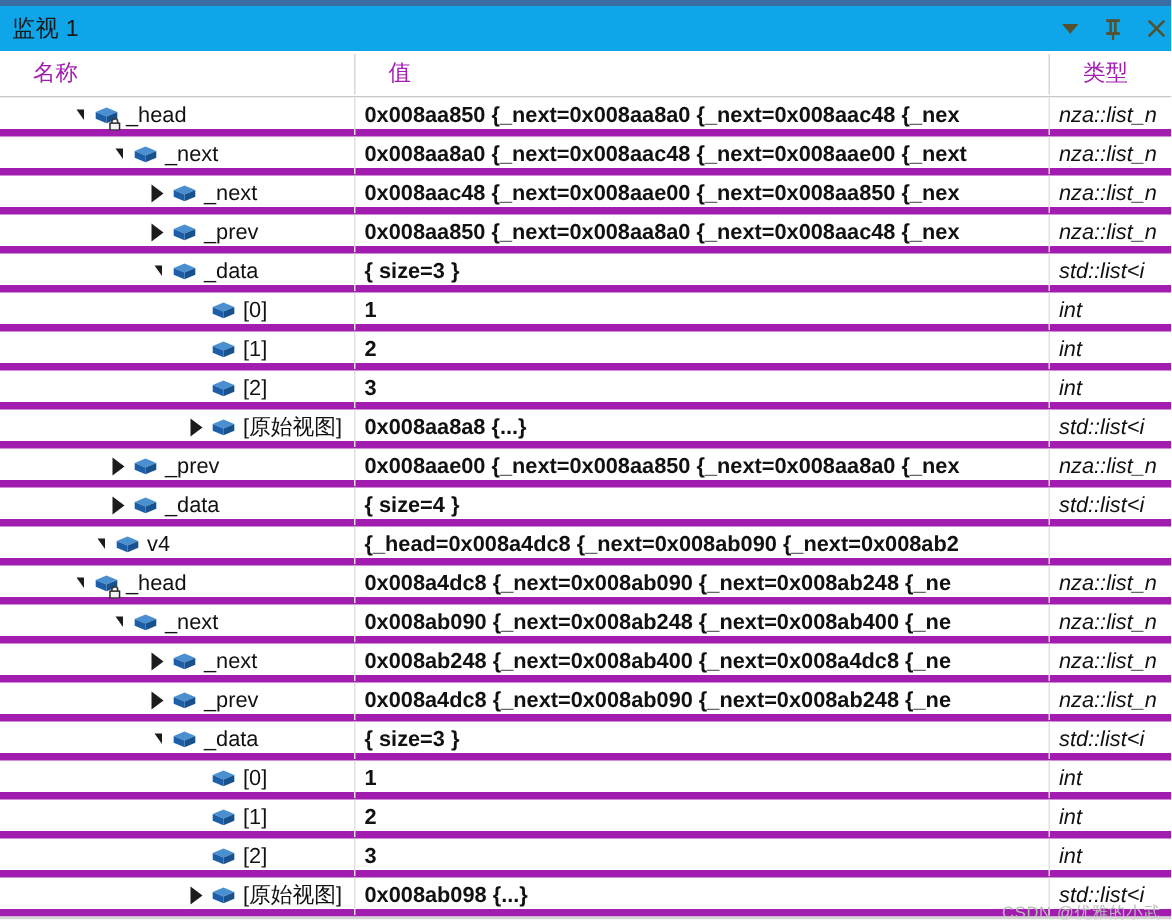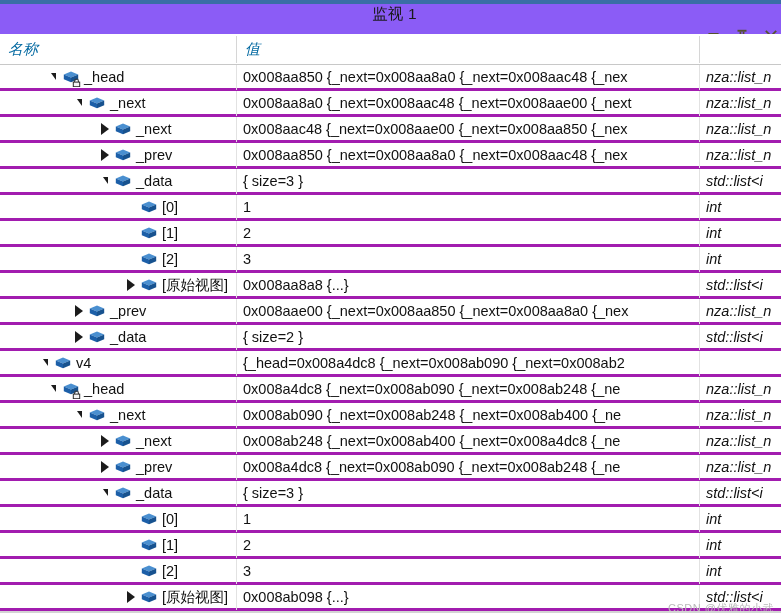--- a/index.html
+++ b/index.html
@@ -25,25 +25,24 @@
     height: 4px;
     background: #3a6ea5;
   }
 
   
   .titlebar {
     position: absolute;
     top: 4px; left: 0;
     width: 781px;
     height: 30px;
-    background: #8b5cf6;
+    background: #0ea5e9;
     display: flex;
     align-items: center;
     box-sizing: border-box;
-    flex-direction: column;
   }
   .titlebar-text {
     padding-left: 8px;
     font-size: 15.5px;
     color: #1a1a1a;
     letter-spacing: 0.2px;
     white-space: nowrap;
   }
   .titlebar-actions {
     margin-left: auto;
@@ -71,26 +70,25 @@
     background: #ffffff;
     border-bottom: 1px solid #c8c8c8;
     box-sizing: border-box;
   }
   .hdr-cell {
     position: absolute;
     top: 0;
     height: 30px;
     line-height: 30px;
     font-size: 15px;
-    color: #0369a1;
-    padding-left: 8px;
+    color: #a21caf;
+    padding-left: 22px;
     box-sizing: border-box;
     white-space: nowrap;
     overflow: hidden;
-    font-style: italic;
   }
   .hdr-sep {
     position: absolute;
     top: 2px;
     width: 1px;
     height: 27px;
     background: #d6d6d6;
   }
   .hdr-name  { left: 0px;   width: 236px; }
   .hdr-value { left: 237px; width: 462px; }
@@ -101,35 +99,35 @@
     position: absolute;
     top: 65px; left: 0;
     width: 781px;
     height: 548px;
     overflow: hidden;
     background: #ffffff;
   }
   .row {
     position: relative;
     height: 26px;
-    border-bottom: 3px solid #a21caf;
+    border-bottom: 5px solid #a21caf;
     box-sizing: border-box;
     white-space: nowrap;
   }
   .cell {
     position: absolute;
     top: 0;
     height: 25px;
     line-height: 25px;
     overflow: hidden;
     white-space: nowrap;
     box-sizing: border-box;
   }
   .c-name  { left: 0px;   width: 236px; padding-left: 0; }
-  .c-value { left: 237px; width: 462px; padding-left: 6px; }
+  .c-value { left: 237px; width: 462px; padding-left: 6px; font-weight: bold; }
   .c-type  { left: 700px; width: 81px;  padding-left: 6px; font-style: italic; }
 
   .vline {
     position: absolute;
     top: 0;
     width: 1px;
     height: 25px;
     background: #e2e2e2;
   }
   .vline-1 { left: 236px; }
@@ -260,20 +258,21 @@
       </svg>
     </div>
   </div>
 </div>
 
 <div class="header-row">
   <div class="hdr-cell hdr-name">名称</div>
   <div class="hdr-sep" style="left:236px"></div>
   <div class="hdr-cell hdr-value">值</div>
   <div class="hdr-sep" style="left:699px"></div>
+  <div class="hdr-cell hdr-type">类型</div>
 </div>
 
 <div class="grid" id="grid">
     <div class="row">
       <div class="cell c-name">
         <div class="name-inner" style="padding-left: 46px;">
           <span class="expander">
             <span class="tri-open"></span>
           </span>
           <span class="ficon">
@@ -488,27 +487,27 @@
             <svg width="16" height="13" viewBox="0 0 16 13" aria-hidden="true">
               <polygon points="8,0.6 15.2,3.6 8,6.6 0.8,3.6" fill="#4a8fd0"></polygon>
               <polygon points="0.8,3.6 8,6.6 8,11.2 0.8,8.2" fill="#1c5fa8"></polygon>
               <polygon points="15.2,3.6 8,6.6 8,11.2 15.2,8.2" fill="#17528f"></polygon>
             </svg>
           </span>
           <span class="nm-label">_data</span>
         </div>
       </div>
       <div class="vline vline-1"></div>
-      <div class="cell c-value"><span class="val-text">{ size=2 }</span></div>
+      <div class="cell c-value"><span class="val-text">{ size=4 }</span></div>
       <div class="vline vline-2"></div>
       <div class="cell c-type"><span class="type-text">std::list&lt;i</span></div>
     </div>
     <div class="row">
       <div class="cell c-name">
-        <div class="name-inner" style="padding-left: 38px;">
+        <div class="name-inner" style="padding-left: 20px; margin-left: 40px;">
           <span class="expander">
             <span class="tri-open"></span>
           </span>
           <span class="ficon">
             <svg width="16" height="13" viewBox="0 0 16 13" aria-hidden="true">
               <polygon points="8,0.6 15.2,3.6 8,6.6 0.8,3.6" fill="#4a8fd0"></polygon>
               <polygon points="0.8,3.6 8,6.6 8,11.2 0.8,8.2" fill="#1c5fa8"></polygon>
               <polygon points="15.2,3.6 8,6.6 8,11.2 15.2,8.2" fill="#17528f"></polygon>
             </svg>
           </span>

